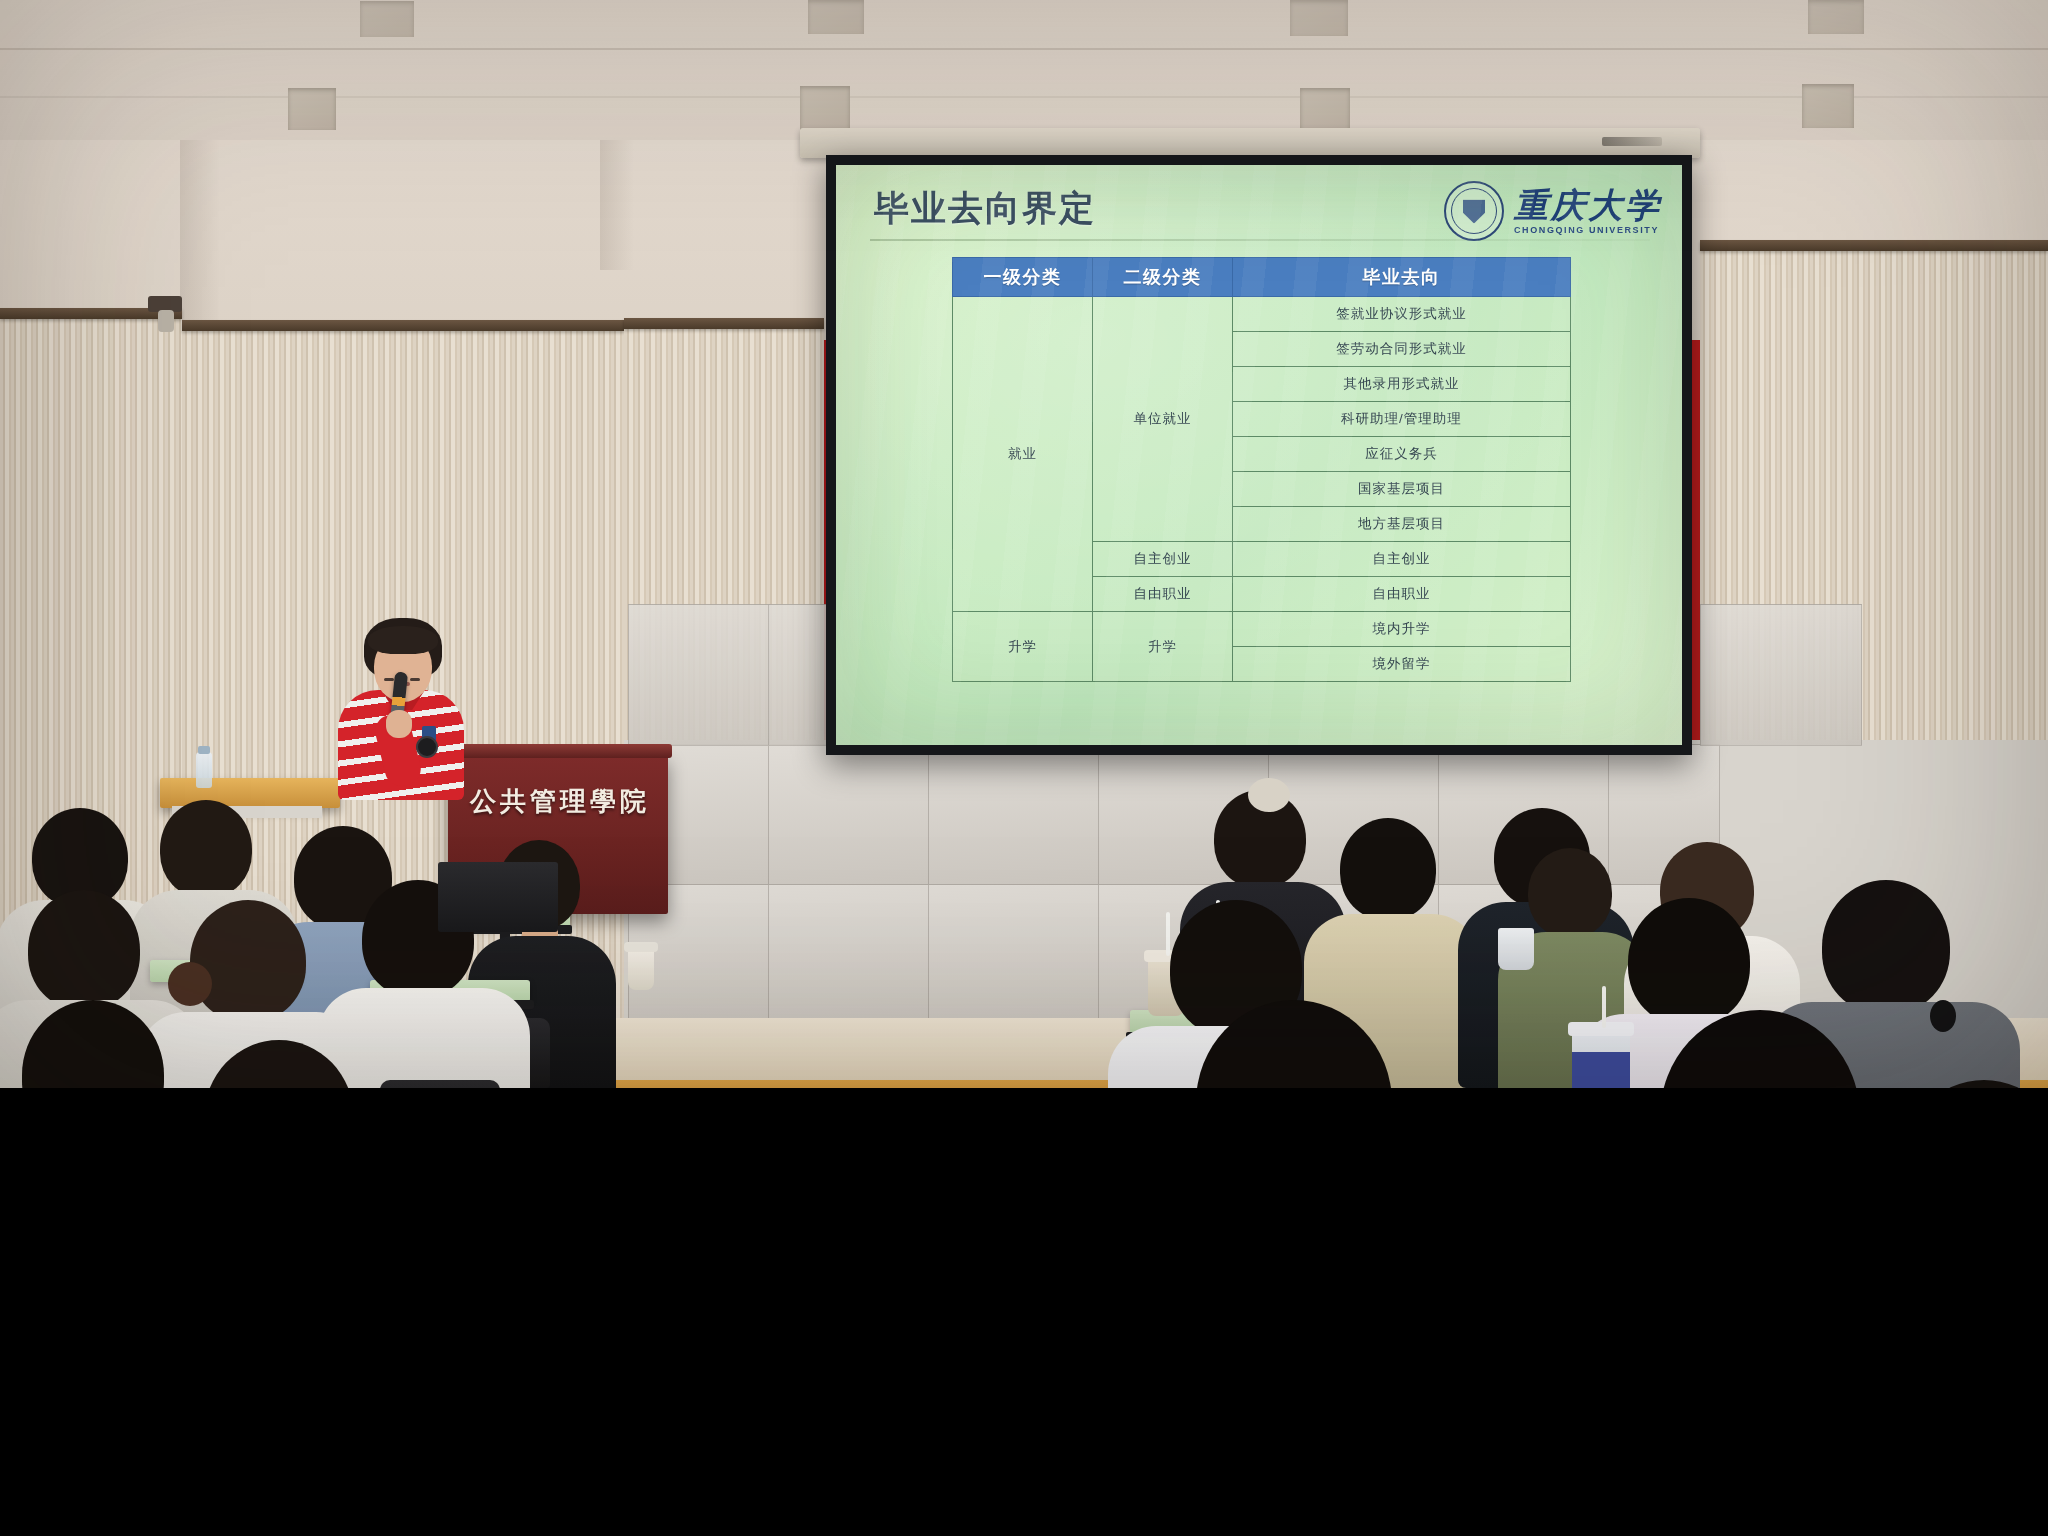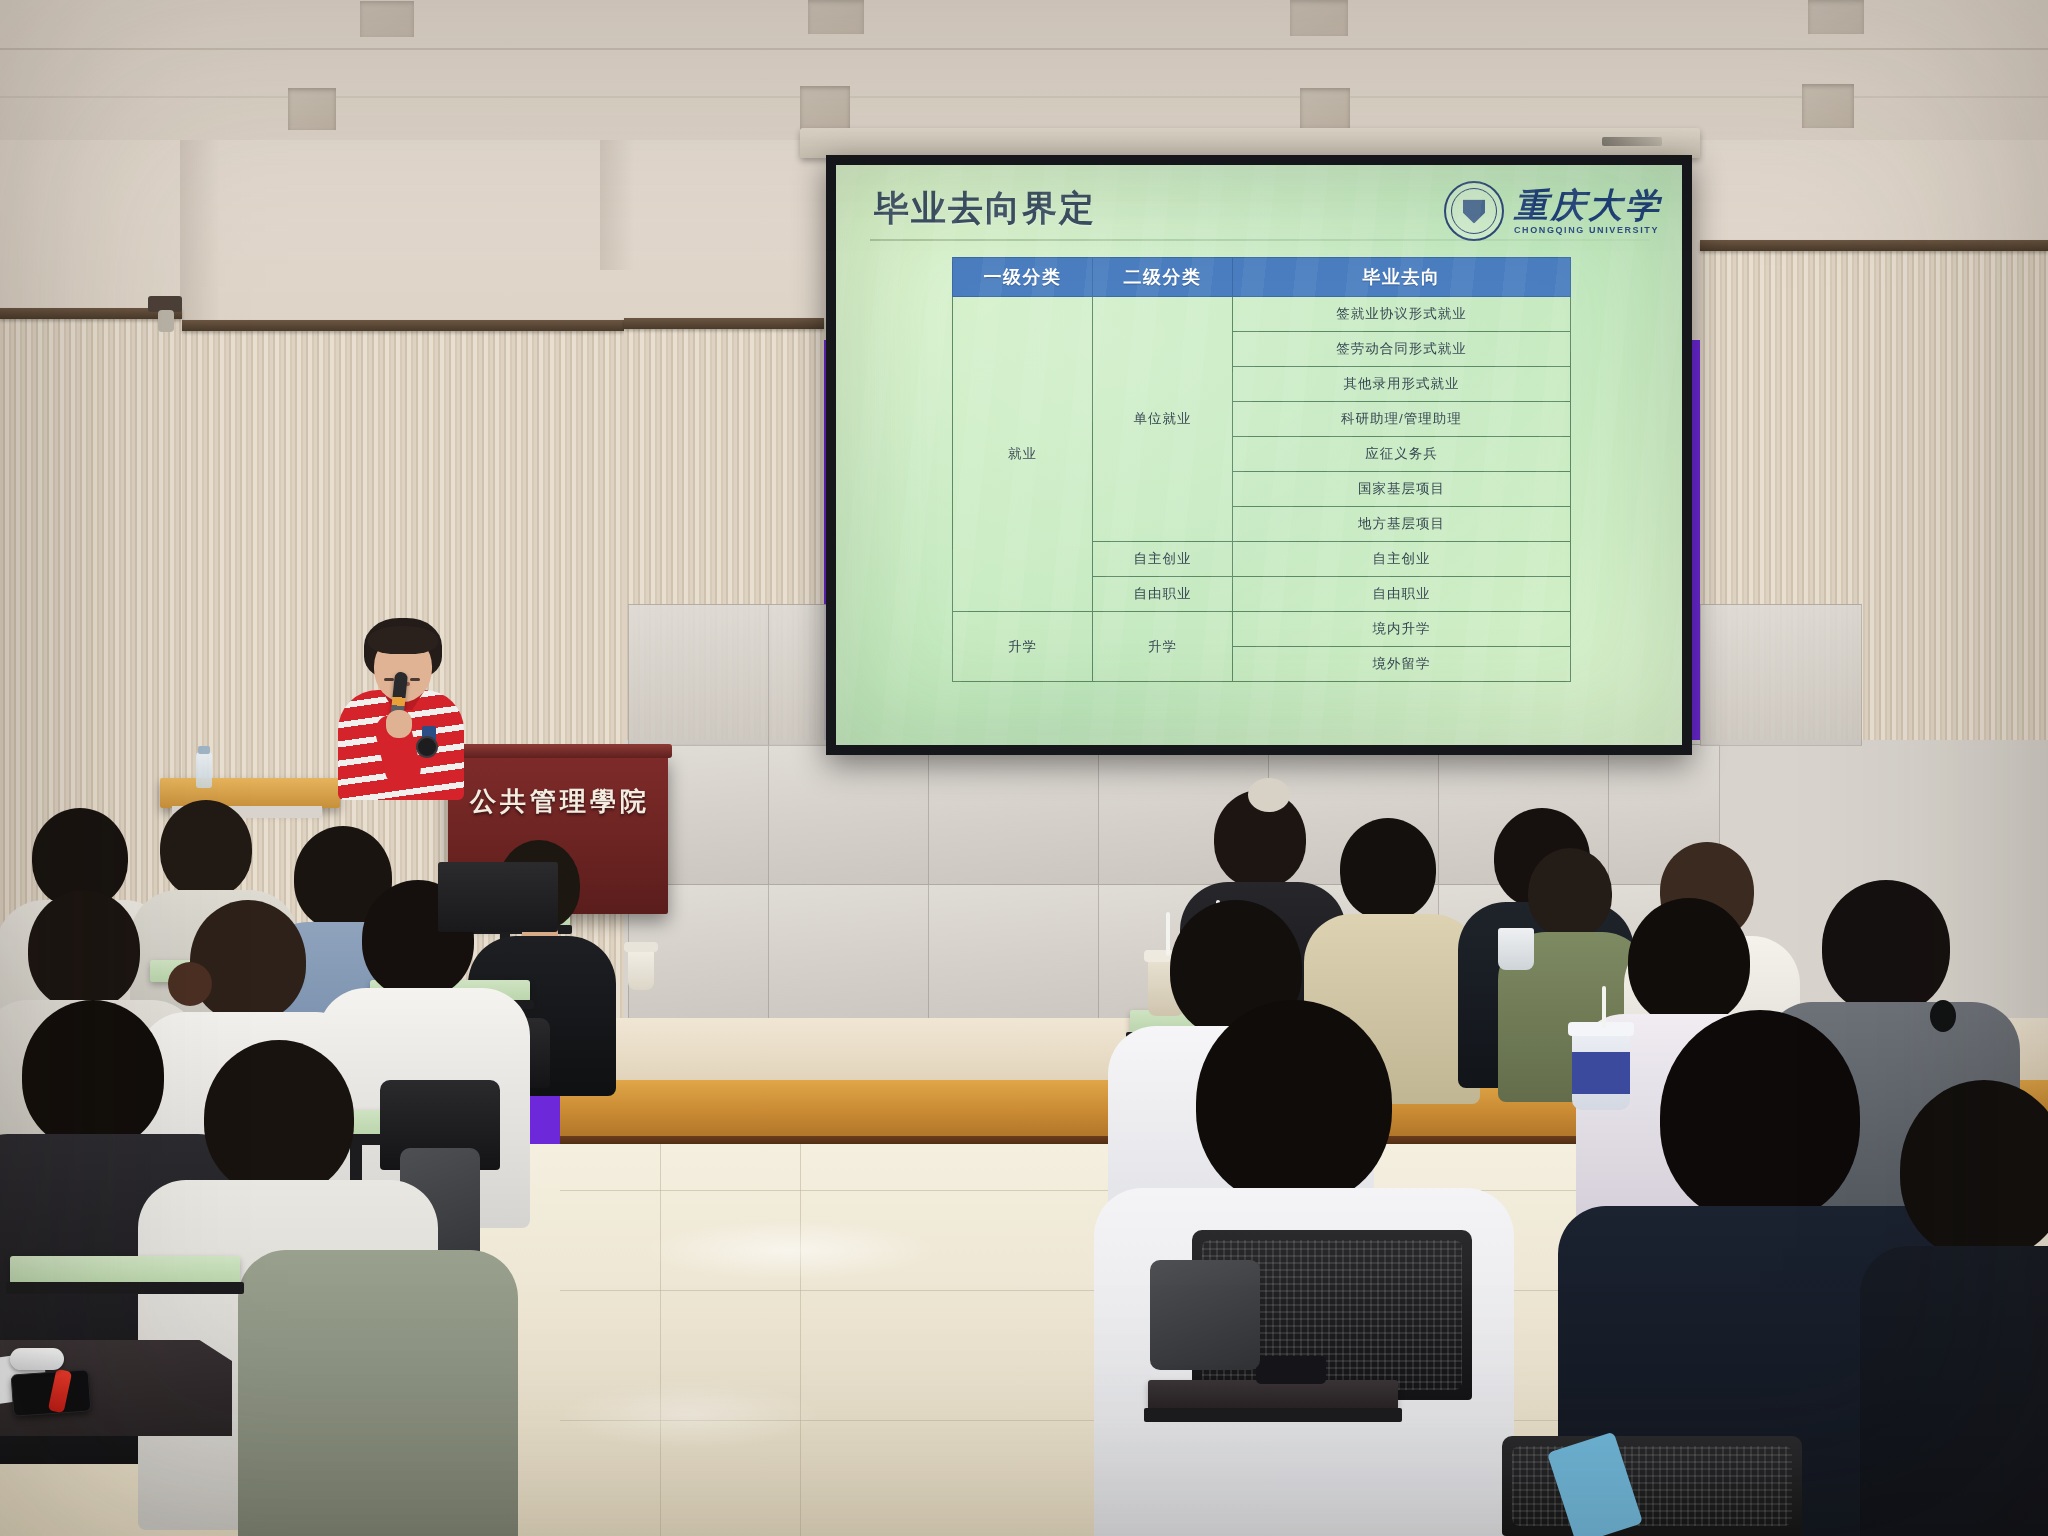--- a/index.html
+++ b/index.html
@@ -1,18 +1,18 @@
 <!DOCTYPE html>
 <html><head>
 <meta charset="utf-8">
 <style>
   html,body{margin:0;padding:0;background:#000;}
   body{font-family:"Liberation Sans","DejaVu Sans",sans-serif;}
 
-  #scene{position:relative;width:2048px;height:1536px;overflow:hidden;background:#6d28d9;}
+  #scene{position:relative;width:2048px;height:1088px;overflow:hidden;background:#b91c1c;}
 
   
   .ceiling{position:absolute;left:0;top:0;width:2048px;height:150px;
     background:linear-gradient(180deg,#e7ddd2 0%,#e2d8cd 40%,#dbd1c6 100%);}
   .ceil-seam{position:absolute;height:2px;background:rgba(160,148,136,.35);left:0;width:2048px;}
   .downlight{position:absolute;background:linear-gradient(160deg,#cdc3b6,#bdb2a4);
     box-shadow:inset 0 2px 4px rgba(90,80,70,.35);}
 
   
   .upper-wall{position:absolute;left:0;top:140px;width:2048px;height:200px;

